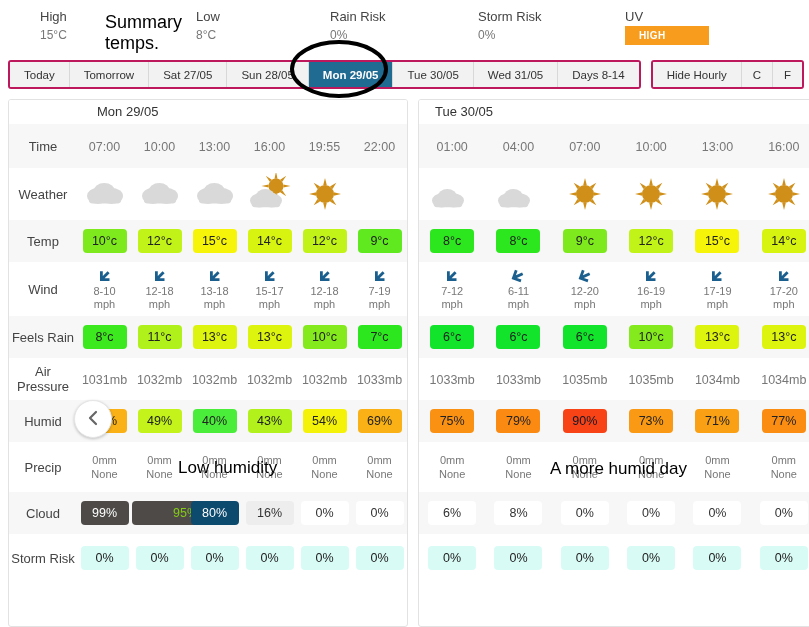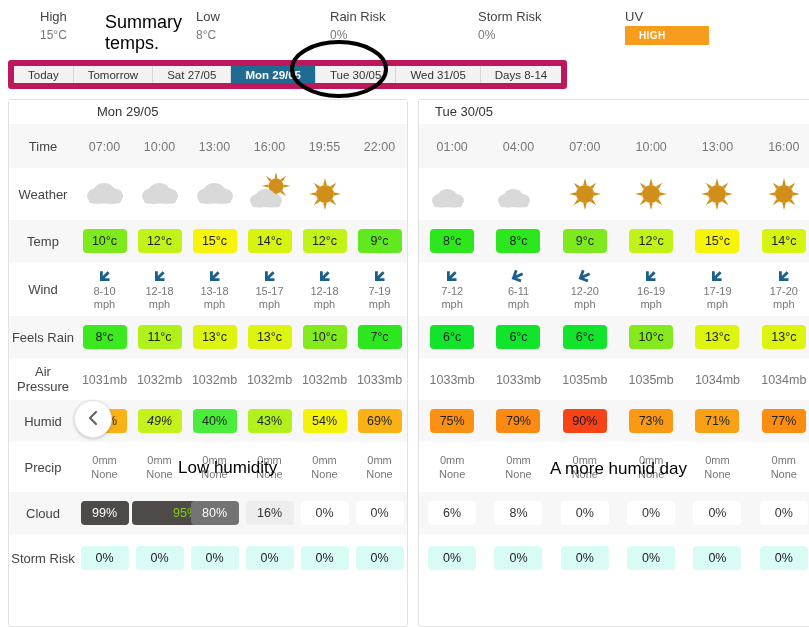--- a/index.html
+++ b/index.html
@@ -50,21 +50,21 @@
   
   .tabbar{
     position:absolute;
     left:8px;top:60px;
     display:flex;
     align-items:stretch;
     height:29px;
   }
   .tabgroup{
     display:flex;
-    border:6px solid #be185d;
+    border:2px solid #be185d;
     border-radius:3px;
     overflow:hidden;
     background:#f2f2f2;
     height:29px;
     box-sizing:border-box;
   }
   .tabgroup.second{margin-left:10px;}
   .tab{
     display:flex;align-items:center;justify-content:center;
     padding:0 14px;
@@ -222,24 +222,30 @@
       <div class="sum-val">0%</div>
     </div>
     <div class="sum-cell" style="position: absolute; left: 625px; top: 4px; width: 110px;"><div class="sum-label">UV</div><div class="uv-badge" style="background: rgb(247, 156, 29);">HIGH</div></div>
   </div>
 
 <div class="tabbar">
   <div class="tabgroup" id="day-tabs">
       <div class="tab">Today</div>
       <div class="tab">Tomorrow</div>
       <div class="tab">Sat 27/05</div>
+      <div class="tab">Sun 28/05</div>
       <div class="tab active">Mon 29/05</div>
       <div class="tab">Tue 30/05</div>
       <div class="tab">Wed 31/05</div>
       <div class="tab">Days 8-14</div>
+    </div>
+  <div class="tabgroup second" id="ctrl-tabs">
+      <div class="tab">Hide Hourly</div>
+      <div class="tab narrow">C</div>
+      <div class="tab narrow">F</div>
     </div>
 </div>
 
 <div class="board" id="board">
     <div class="daypanel left">
       <div class="day-title">Mon 29/05</div>
       <table class="fc">
         <tbody>
           <tr class="alt">
             <td class="rowlabel r-time">Time</td>
@@ -376,21 +382,21 @@
             <td class="r-press"><span class="press-v">1031mb</span></td>
             <td class="r-press"><span class="press-v">1032mb</span></td>
             <td class="r-press"><span class="press-v">1032mb</span></td>
             <td class="r-press"><span class="press-v">1032mb</span></td>
             <td class="r-press"><span class="press-v">1032mb</span></td>
             <td class="r-press"><span class="press-v">1033mb</span></td>
           </tr>
           <tr class="alt">
             <td class="rowlabel r-humid">Humid</td>
             <td class="r-humid"><span class="pill" style="background: rgb(249, 177, 21);">69%</span></td>
-            <td class="r-humid"><span class="pill" style="background: rgb(195, 243, 26); font-style: italic;">49%</span></td>
+            <td class="r-humid"><span class="pill" style="background: rgb(195, 243, 26);">49%</span></td>
             <td class="r-humid"><span class="pill" style="background: rgb(75, 237, 59);">40%</span></td>
             <td class="r-humid"><span class="pill" style="background: rgb(178, 241, 28);">43%</span></td>
             <td class="r-humid"><span class="pill" style="background: rgb(244, 242, 9);">54%</span></td>
             <td class="r-humid"><span class="pill" style="background: rgb(249, 177, 21);">69%</span></td>
           </tr>
           <tr>
             <td class="rowlabel r-precip">Precip</td>
             <td class="r-precip">
               <div class="precip-cell">
                 <div>0mm</div>
@@ -425,21 +431,21 @@
               <div class="precip-cell">
                 <div>0mm</div>
                 <div>None</div>
               </div>
             </td>
           </tr>
           <tr class="alt">
             <td class="rowlabel r-cloud">Cloud</td>
             <td class="r-cloud"><span class="pill wide" style="background: rgb(77, 74, 71); color: rgb(255, 255, 255);">99%</span></td>
             <td class="r-cloud"><span class="pill wide" style="background: rgb(77, 74, 71); color: #84cc16; padding-left: 41px;">95%</span></td>
-            <td class="r-cloud"><span class="pill wide" style="background: #737373; color: rgb(255, 255, 255);">80%</span></td>
+            <td class="r-cloud"><span class="pill wide" style="background: #0c4a6e; color: rgb(255, 255, 255);">80%</span></td>
             <td class="r-cloud"><span class="pill wide" style="background: rgb(237, 237, 237); color: rgb(51, 51, 51);">16%</span></td>
             <td class="r-cloud"><span class="pill wide" style="background: rgb(255, 255, 255); color: rgb(51, 51, 51);">0%</span></td>
             <td class="r-cloud"><span class="pill wide" style="background: rgb(255, 255, 255); color: rgb(51, 51, 51);">0%</span></td>
           </tr>
           <tr>
             <td class="rowlabel r-storm">Storm Risk</td>
             <td class="r-storm"><span class="pill wide" style="background: rgb(217, 251, 245);">0%</span></td>
             <td class="r-storm"><span class="pill wide" style="background: rgb(217, 251, 245);">0%</span></td>
             <td class="r-storm"><span class="pill wide" style="background: rgb(217, 251, 245);">0%</span></td>
             <td class="r-storm"><span class="pill wide" style="background: rgb(217, 251, 245);">0%</span></td>

